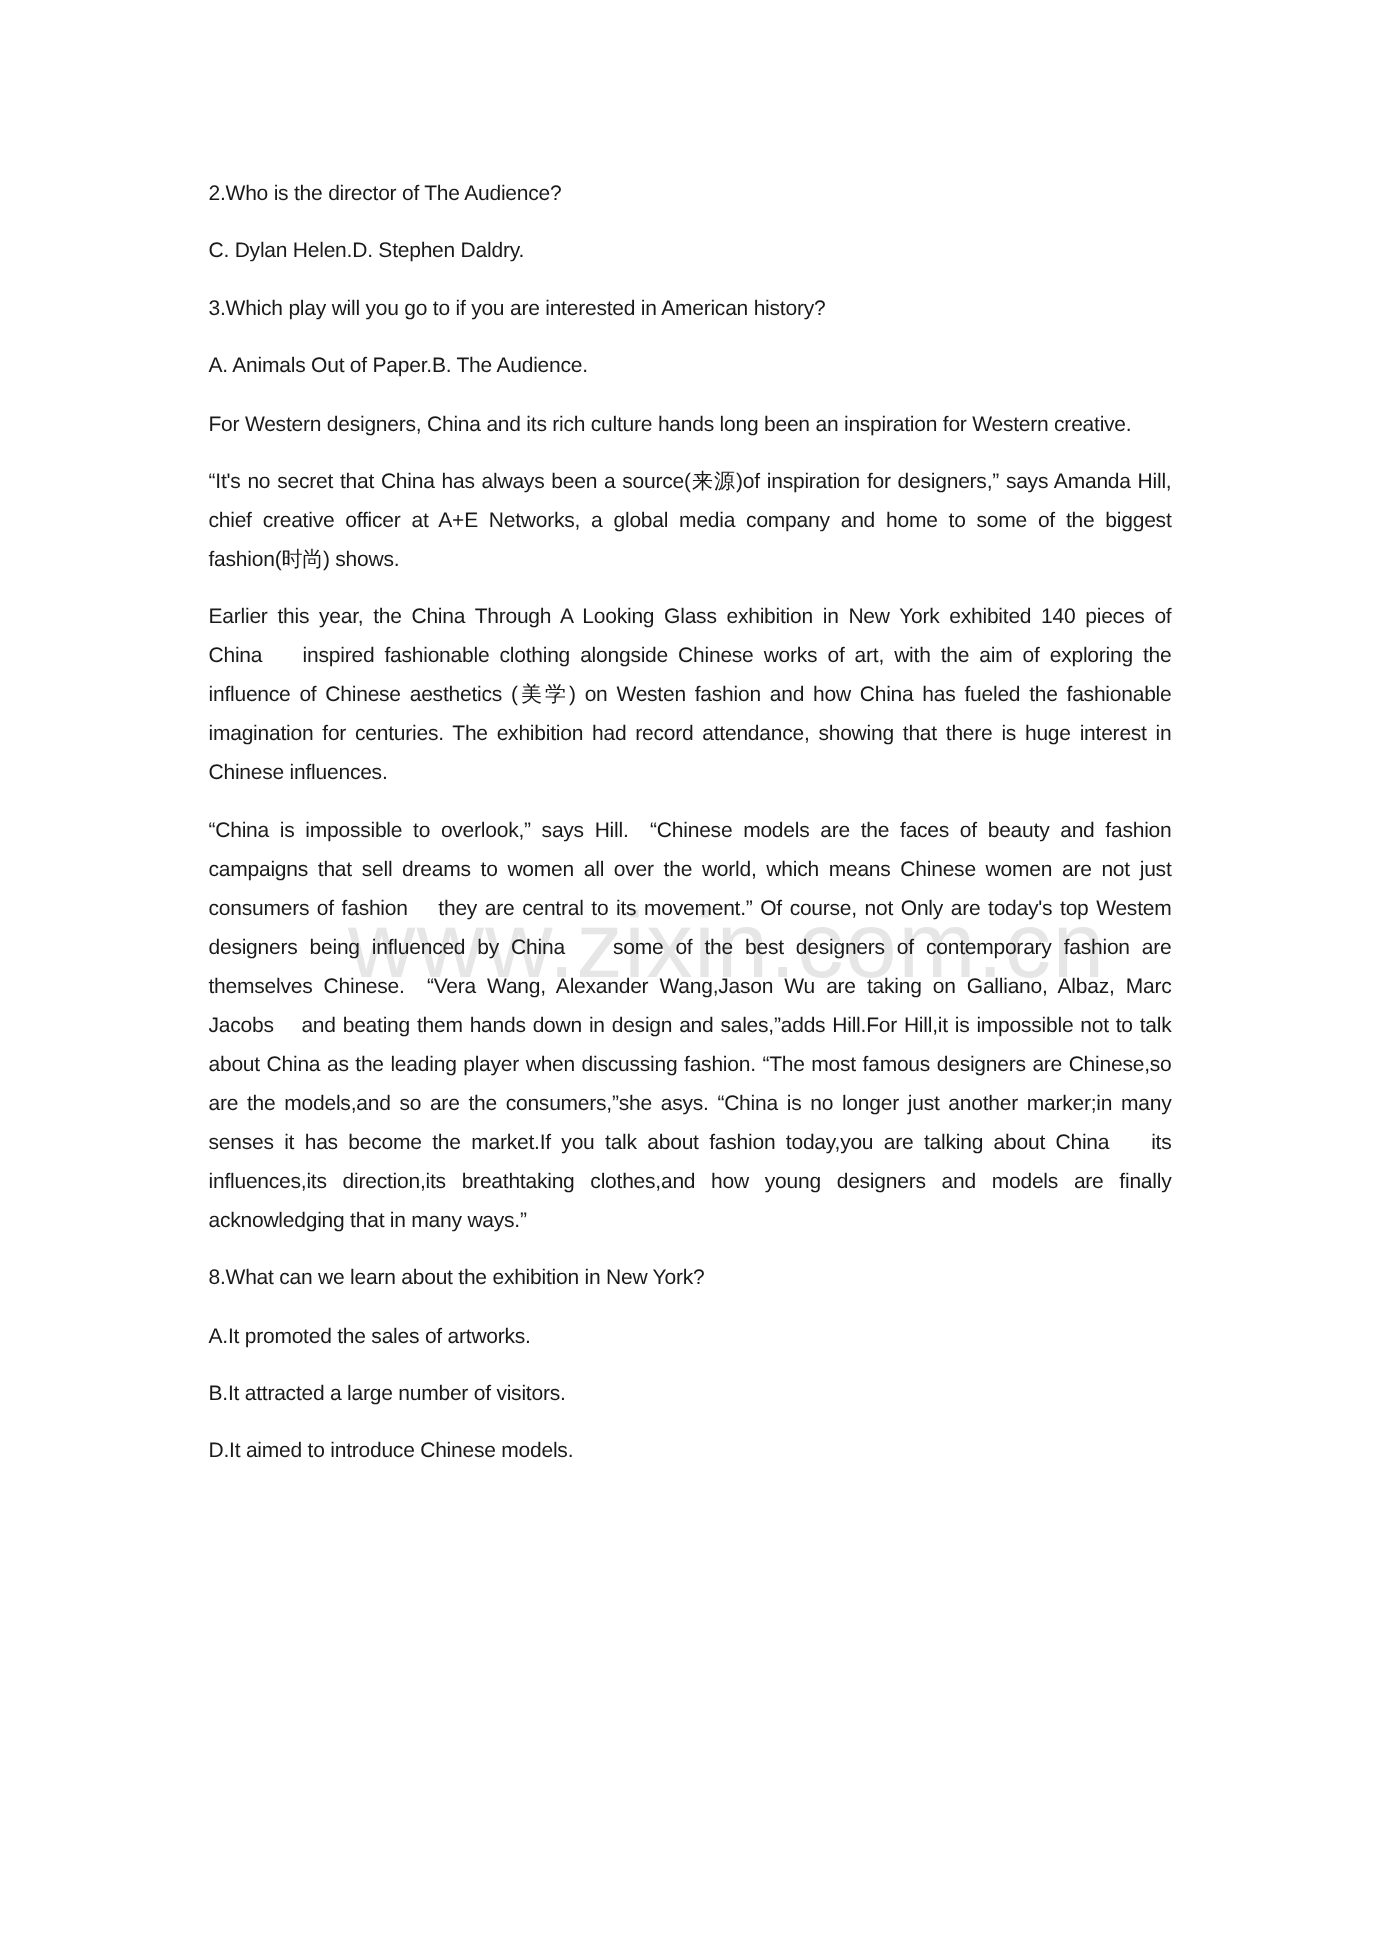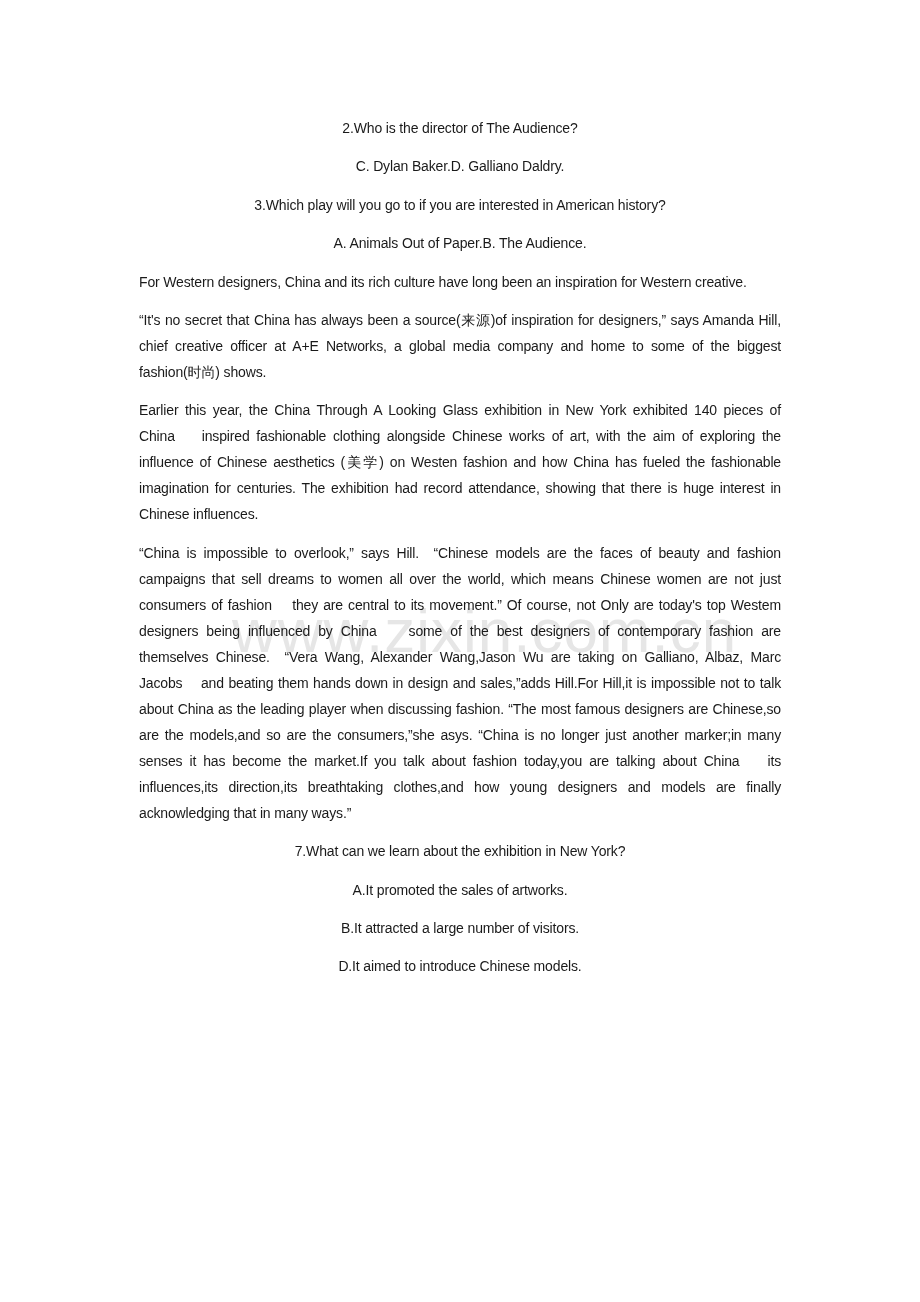--- a/index.html
+++ b/index.html
@@ -20,21 +20,20 @@
       left: 139px;
       top: 115px;
       width: 642px;
     }
     .line {
       font-size: 14px;
       line-height: 26px;
       margin: 0 0 12.4px 0;
       white-space: nowrap;
       letter-spacing: -0.15px;
-      text-align: center;
     }
     .para {
       font-size: 14px;
       line-height: 26px;
       margin: 0 0 12.4px 0;
       text-align: justify;
       letter-spacing: -0.15px;
     }
     .watermark {
       position: absolute;
@@ -53,29 +52,29 @@
     .page { z-index: 1; }
   </style>
 </head>
 <body>
 
 <div class="watermark">www.zixin.com.cn</div>
 
 <div class="page">
 
   <p class="line">2.Who is the director of The Audience?</p>
-  <p class="line">C. Dylan Baker.D. Galliano Daldry.</p>
+  <p class="line">C. Dylan Helen.D. Stephen Daldry.</p>
 
   <p class="line">3.Which play will you go to if you are interested in American history?</p>
   <p class="line">A. Animals Out of Paper.B. The Audience.</p>
 
-  <p class="para">For Western designers, China and its rich culture have long been an inspiration for Western creative.</p>
+  <p class="para">For Western designers, China and its rich culture hands long been an inspiration for Western creative.</p>
   <p class="para">“It's no secret that China has always been a source(来源)of inspiration for designers,” says Amanda Hill, chief creative officer at A+E Networks, a global media company and home to some of the biggest fashion(时尚) shows.</p>
   <p class="para">Earlier this year, the China Through A Looking Glass exhibition in New York exhibited 140 pieces of China&nbsp;&nbsp;&nbsp; inspired fashionable clothing alongside Chinese works of art, with the aim of exploring the influence of Chinese aesthetics (美学) on Westen fashion and how China has fueled the fashionable imagination for centuries. The exhibition had record attendance, showing that there is huge interest in Chinese influences.</p>
   <p class="para">“China is impossible to overlook,” says Hill.&nbsp;&nbsp;“Chinese models are the faces of beauty and fashion campaigns that sell dreams to women all over the world, which means Chinese women are not just consumers of fashion&nbsp;&nbsp;&nbsp; they are central to its movement.” Of course, not Only are today's top Westem designers being influenced by China&nbsp;&nbsp;&nbsp; some of the best designers of contemporary fashion are themselves Chinese.&nbsp;&nbsp;“Vera Wang, Alexander Wang,Jason Wu are taking on Galliano, Albaz, Marc Jacobs&nbsp;&nbsp;&nbsp; and beating them hands down in design and sales,”adds Hill.For Hill,it is impossible not to talk about China as the leading player when discussing fashion.&nbsp;“The most famous designers are Chinese,so are the models,and so are the consumers,”she asys.&nbsp;“China is no longer just another marker;in many senses it has become the market.If you talk about fashion today,you are talking about China&nbsp;&nbsp;&nbsp; its influences,its direction,its breathtaking clothes,and how young designers and models are finally acknowledging that in many ways.”</p>
 
-  <p class="line">7.What can we learn about the exhibition in New York?</p>
+  <p class="line">8.What can we learn about the exhibition in New York?</p>
   <p class="line">A.It promoted the sales of artworks.</p>
   <p class="line">B.It attracted a large number of visitors.</p>
   <p class="line">D.It aimed to introduce Chinese models.</p>
 
 
 </div>
 
 </body></html>

